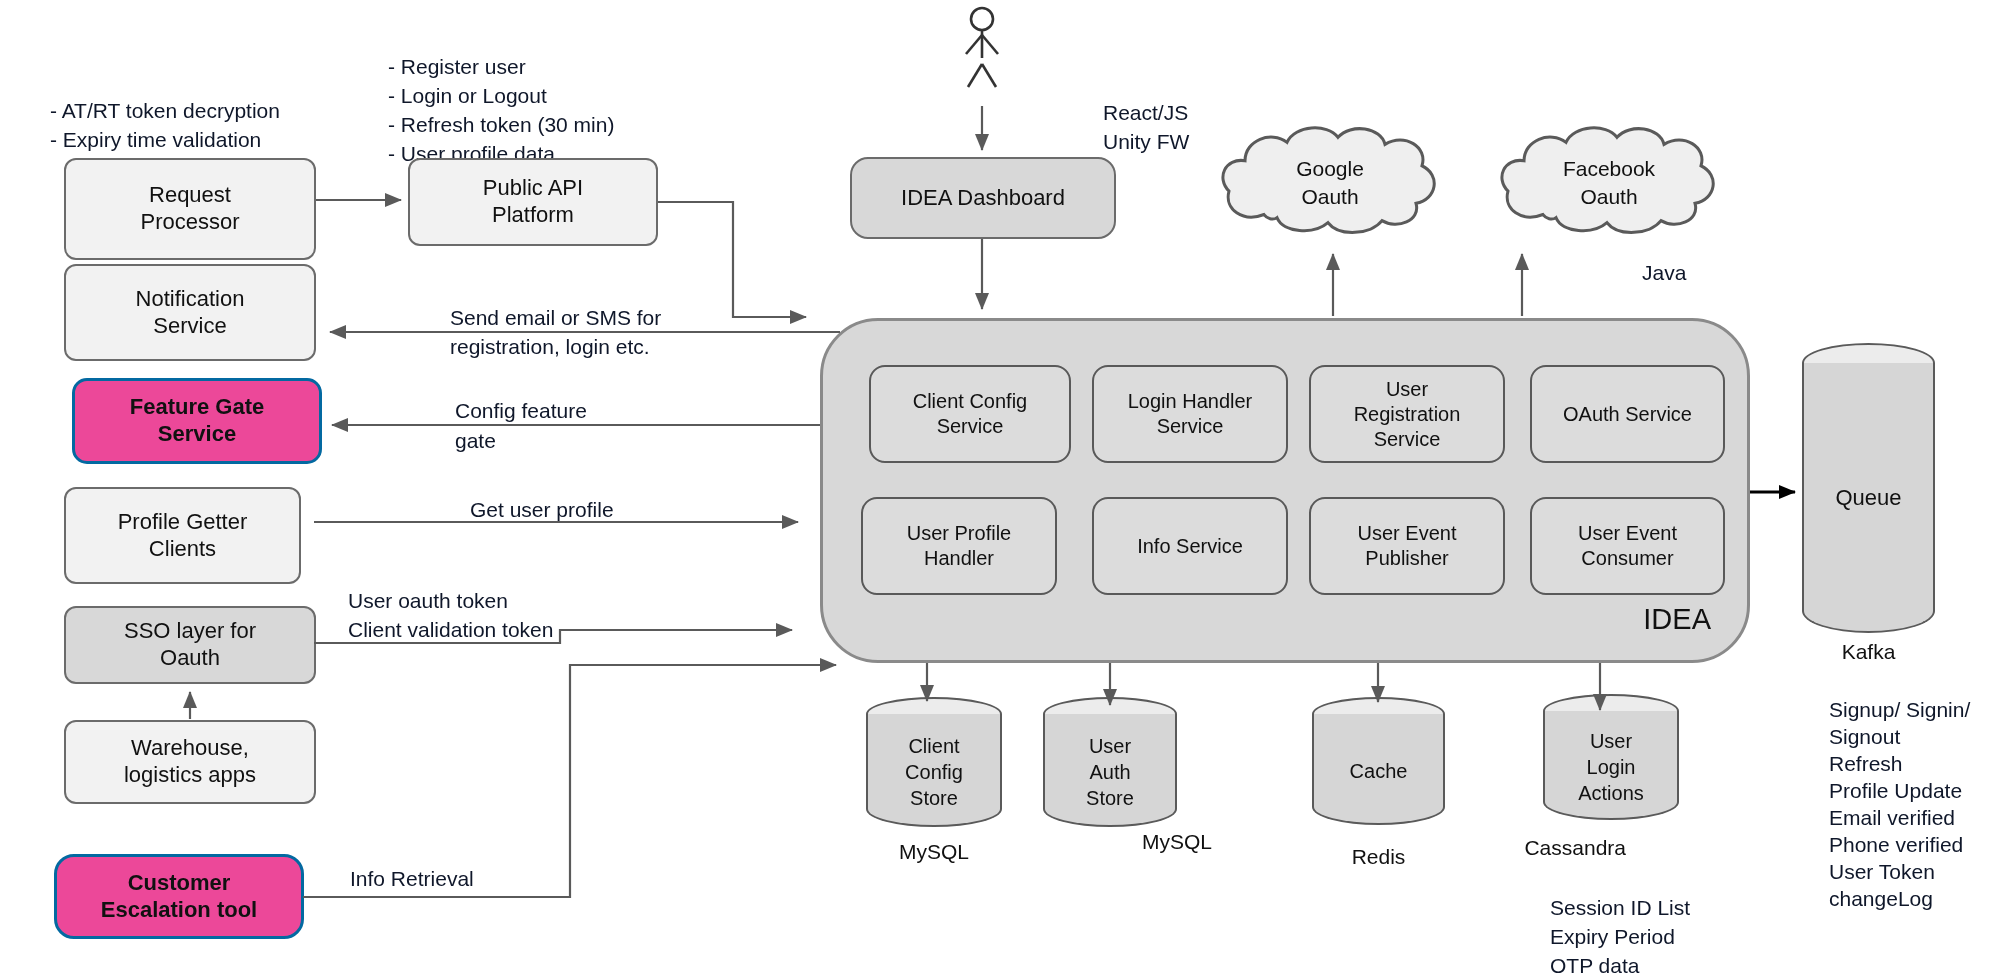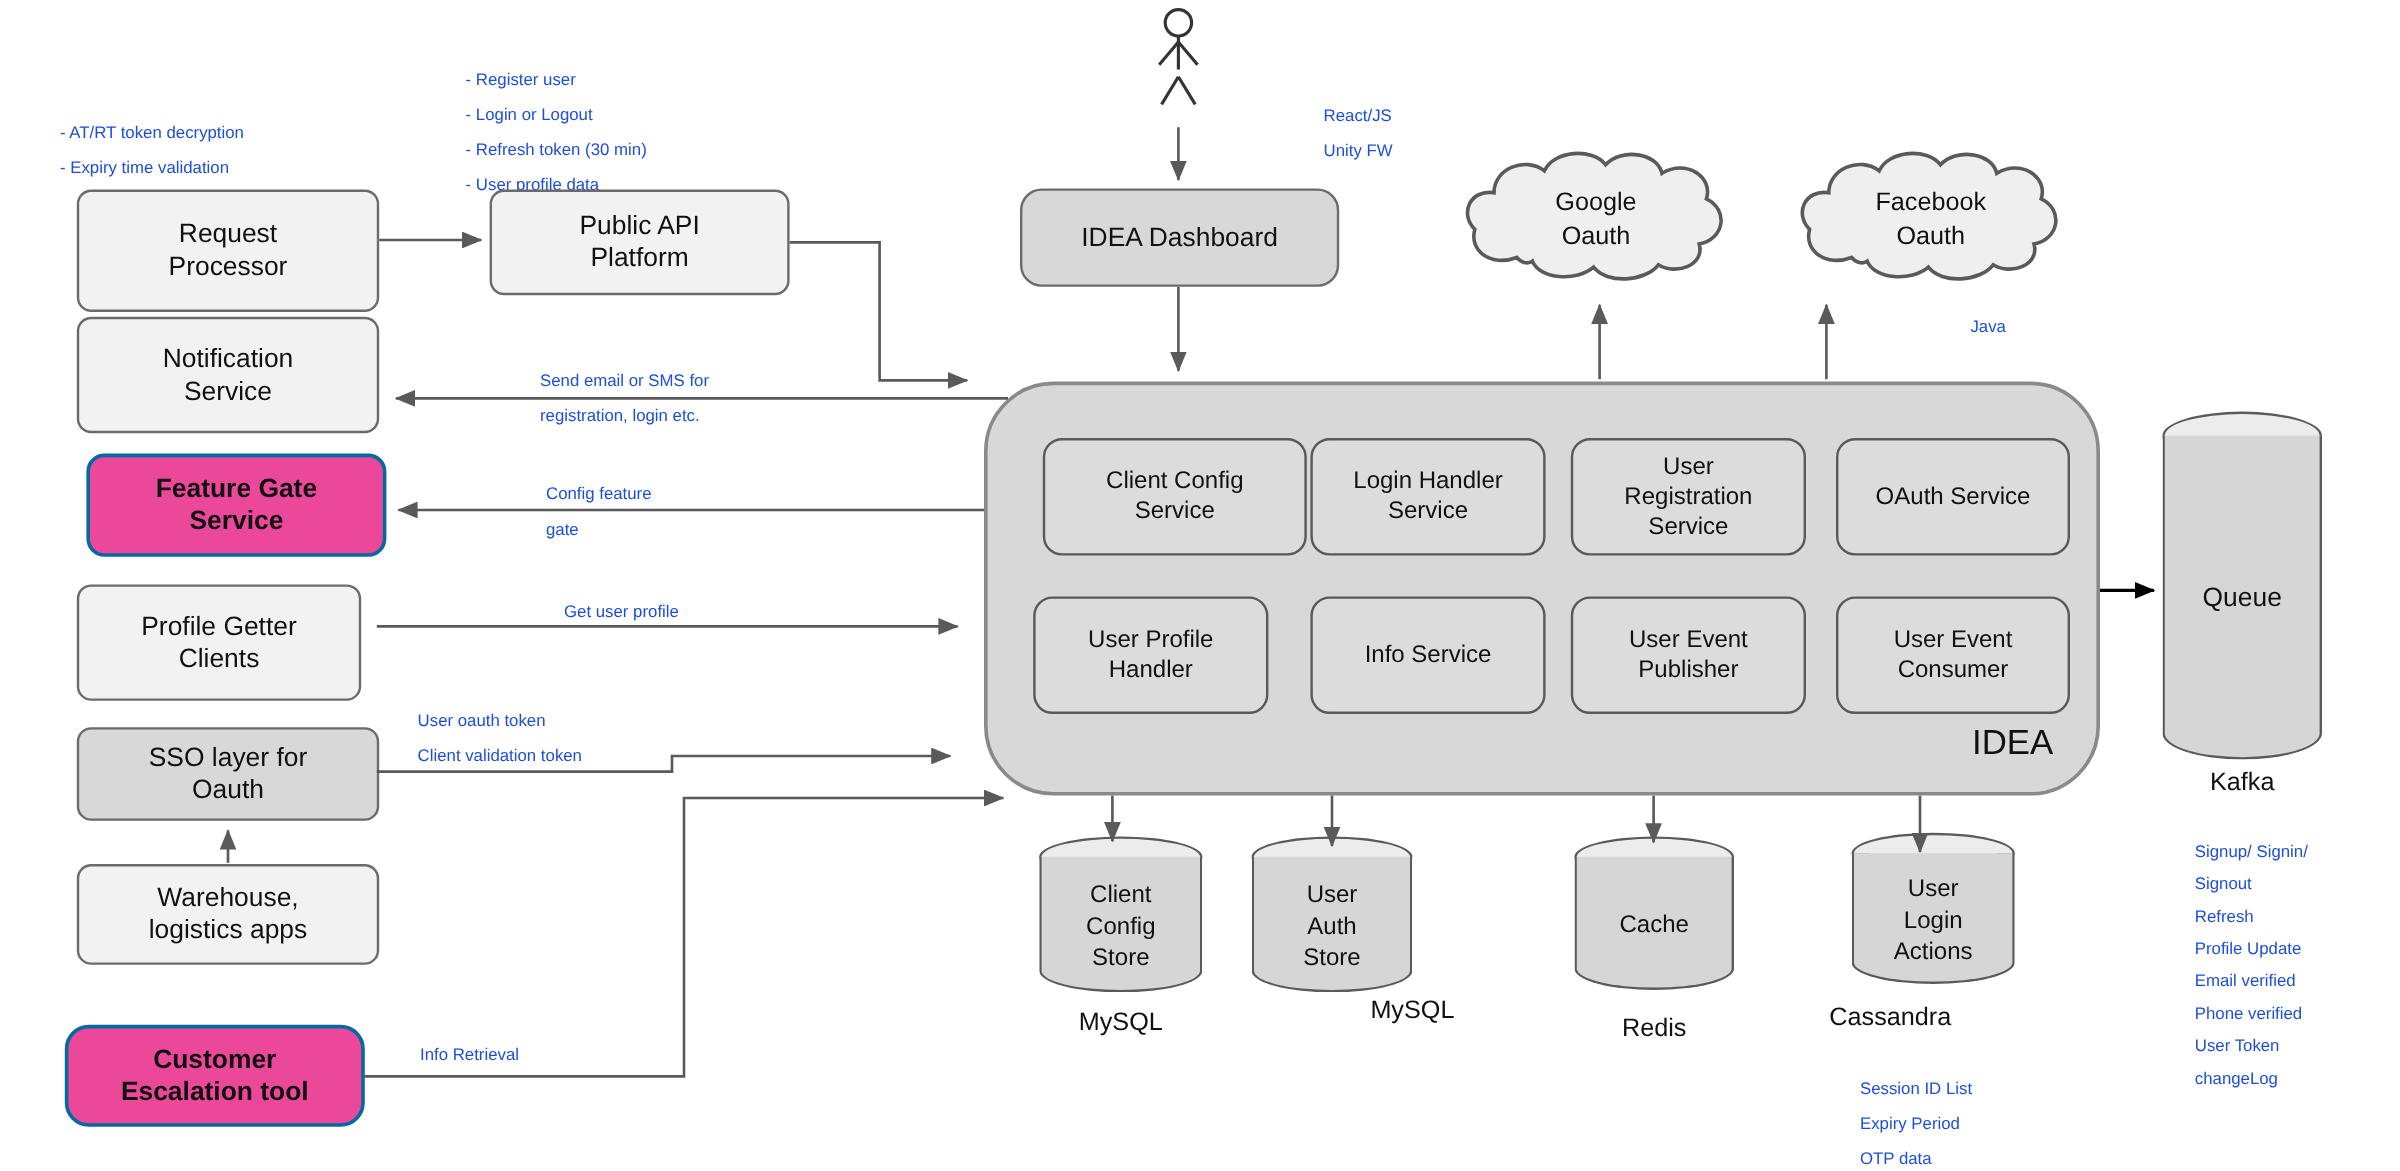--- a/index.html
+++ b/index.html
@@ -4,21 +4,21 @@
 <style>
   html,body{margin:0;padding:0;background:#fff;}
   #canvas{position:relative;width:2000px;height:976px;background:#fff;overflow:hidden;
           font-family:"Liberation Sans",sans-serif;color:#111;}
   .abs{position:absolute;box-sizing:border-box;}
   .box{display:flex;align-items:center;justify-content:center;text-align:center;
        white-space:pre-line;border-radius:12px;font-size:22px;line-height:1.22;color:#111;}
   .b-light{background:#f2f2f2;border:2px solid #6b6b6b;}
   .b-white{background:#ec4899;border:3px solid #0369a1;border-radius:15px;font-weight:bold;}
   .b-gray{background:#d8d8d8;border:2px solid #6b6b6b;}
-  .note{white-space:pre-line;font-size:14px;line-height:29px;color:#1d4ed8;}
+  .note{white-space:pre-line;font-size:21px;line-height:29px;color:#0f172a;}
   .container-big{background:#d8d8d8;border:3px solid #8a8a8a;border-radius:58px;}
   .svc{display:flex;align-items:center;justify-content:center;text-align:center;
        white-space:pre-line;background:#dcdcdc;border:2px solid #595959;border-radius:16px;
        font-size:20px;line-height:1.25;color:#111;}
   .idea-label{position:absolute;right:36px;bottom:24px;font-size:29px;color:#111;}
   .cyl{position:absolute;}
   .cyl .ctop{position:absolute;left:0;right:0;top:0;height:34px;border-radius:50%;
        background:#ececec;border:2px solid #5a5a5a;box-sizing:border-box;}
   .cyl .cbody{position:absolute;left:0;right:0;top:17px;bottom:0;background:#d6d6d6;
        border:2px solid #5a5a5a;border-top:none;box-sizing:border-box;
@@ -42,21 +42,21 @@
 <body>
 
 <div id="canvas">
 
   <div class="abs note layer" style="left:50px;top:96px;width:300px;">- AT/RT token decryption
 - Expiry time validation</div>
   <div class="abs note layer" style="left:388px;top:52px;width:310px;">- Register user
 - Login or Logout
 - Refresh token (30 min)
 - User profile data</div>
-  <div class="abs note layer" style="left:1103px;top:82px;width:160px;">React/JS
+  <div class="abs note layer" style="left:1103px;top:98px;width:160px;">React/JS
 Unity FW</div>
   <div class="abs note layer" style="left:1642px;top:258px;">Java</div>
 
   <div class="abs box b-light layer" style="left:64px;top:158px;width:252px;height:102px;">Request
 Processor</div>
   <div class="abs box b-light layer" style="left:64px;top:264px;width:252px;height:97px;">Notification
 Service</div>
   <div class="abs box b-white layer" style="left:72px;top:378px;width:250px;height:86px;">Feature Gate
 Service</div>
   <div class="abs box b-light layer" style="left:64px;top:487px;width:237px;height:97px;">Profile Getter
@@ -94,21 +94,21 @@
     <svg viewBox="0 0 230 120" preserveAspectRatio="none">
       <path d="M49,93 C28,101 9,88 14,70 C1,57 10,37 30,40 C30,20 56,10 72,22 C80,5 112,3 123,17 C136,3 166,7 170,24 C190,12 213,27 207,45 C226,54 222,78 201,82 C206,99 182,108 167,99 C156,113 124,115 113,101 C99,113 68,111 62,96 C58,99 52,97 49,93 Z" fill="#efefef" stroke="#5a5a5a" stroke-width="3"></path>
     </svg>
     <div class="clabel">Facebook
 Oauth</div>
   </div>
 
   <div class="abs container-big layer" style="left:820px;top:318px;width:930px;height:345px;">
     <div class="idea-label">IDEA</div>
 
-    <div class="svc abs" style="left:46px;top:44px;width:220px;height:98px;">Client Config
+    <div class="svc abs" style="left:46px;top:44px;width:202px;height:98px;">Client Config
 Service</div>
     <div class="svc abs" style="left:269px;top:44px;width:196px;height:98px;">Login Handler
 Service</div>
     <div class="svc abs" style="left:486px;top:44px;width:196px;height:98px;">User
 Registration
 Service</div>
     <div class="svc abs" style="left:38px;top:176px;width:196px;height:98px;">User Profile
 Handler</div>
 
     <div class="svc abs" style="left:707px;top:44px;width:195px;height:98px;">OAuth Service</div>

